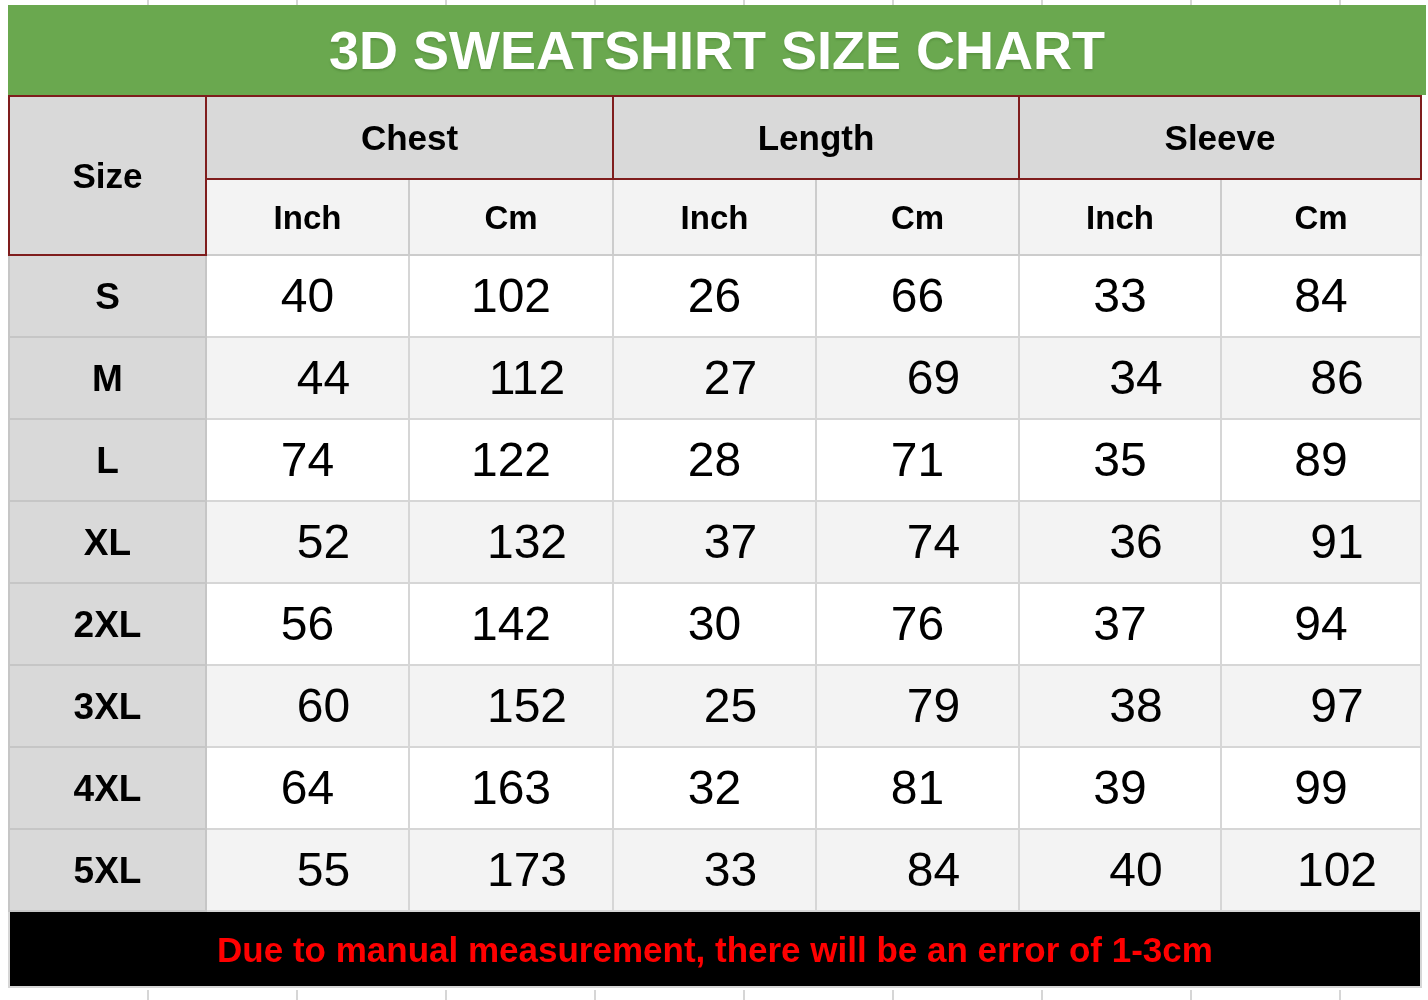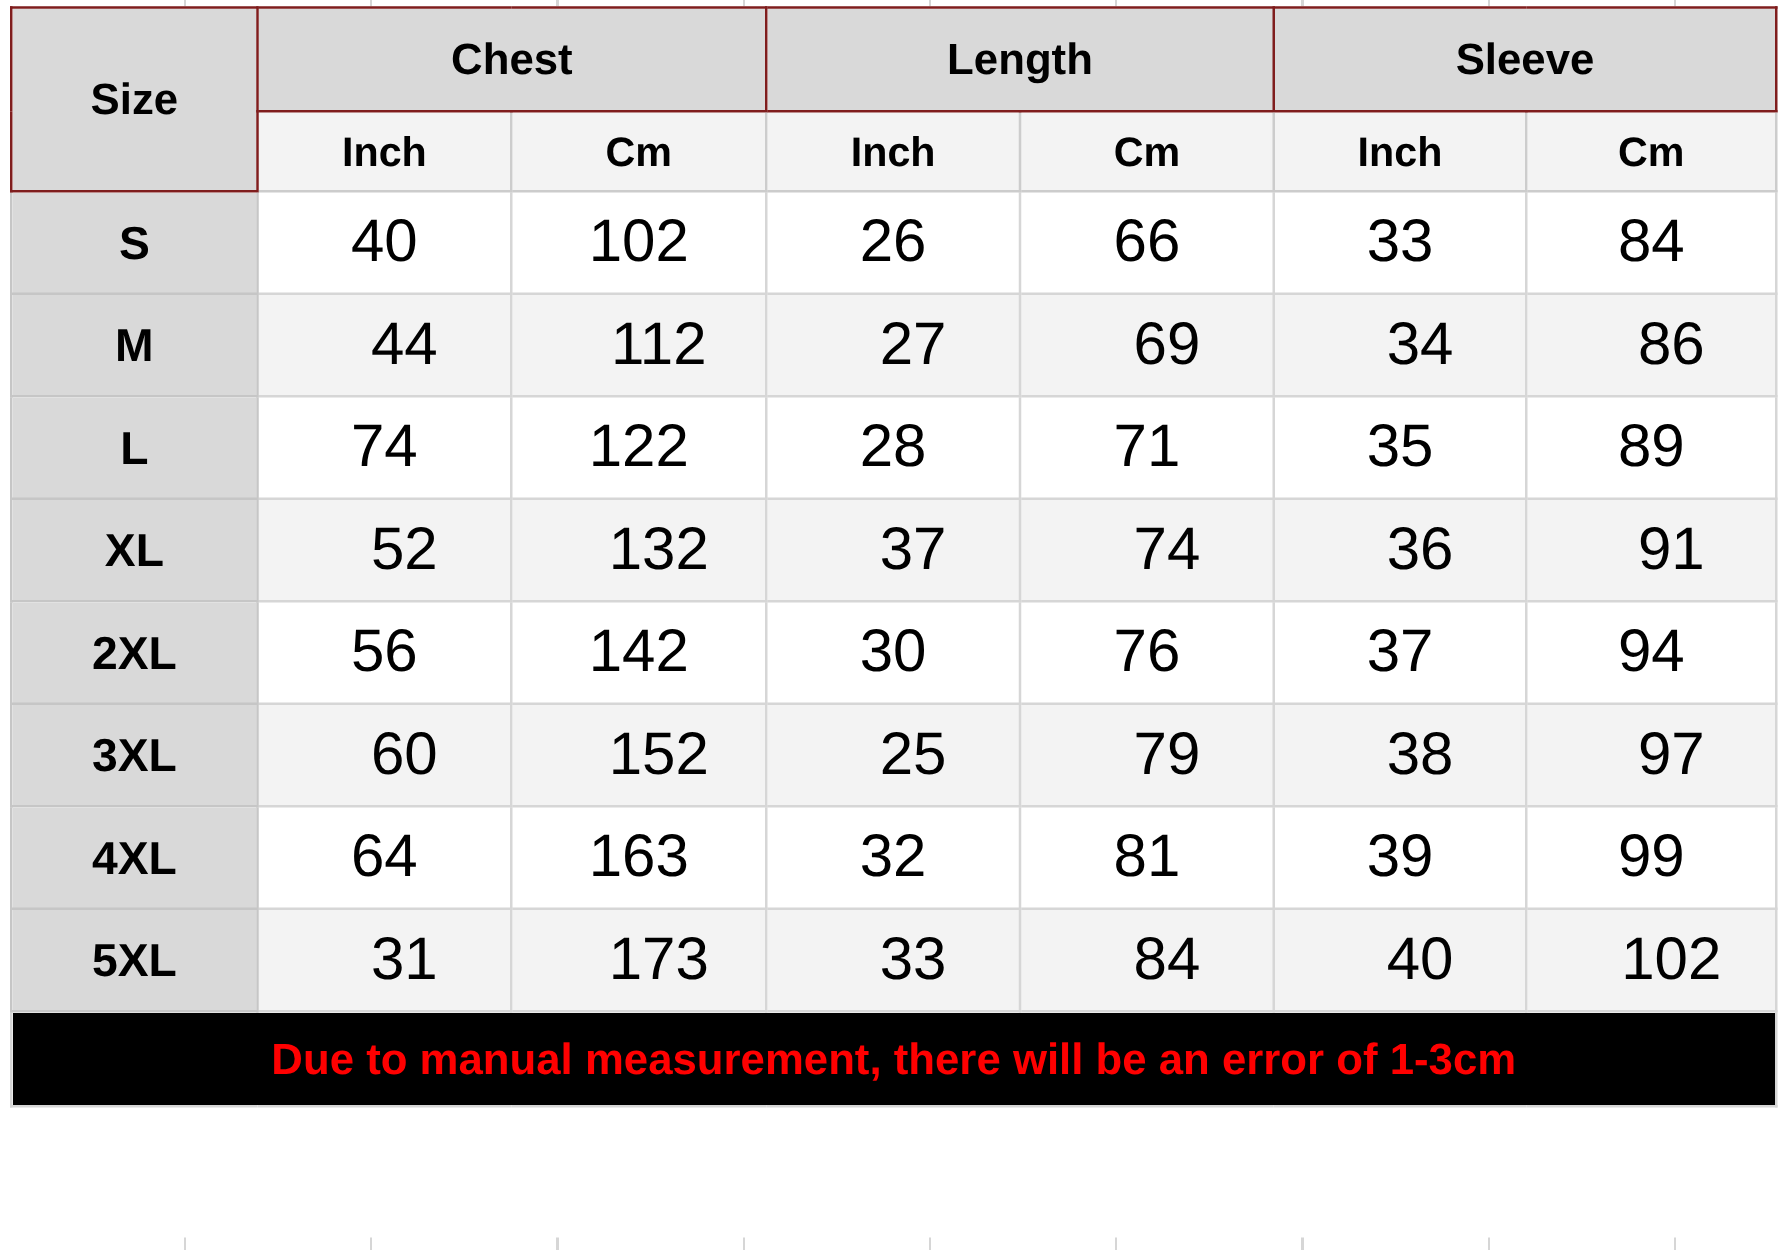--- a/index.html
+++ b/index.html
@@ -30,21 +30,21 @@
   }
   table.size-table {
     width: 1412px; table-layout: fixed; border-collapse: collapse;
     border: 2px solid #b3b3b3;
   }
   .size-table th, .size-table td {
     text-align: center; vertical-align: middle;
     line-height: 1; color: #000000; overflow: hidden;
   }
   tr.group-row { height: 83px; }
-  tr.unit-row { height: 64px; }
+  tr.unit-row { height: 76px; }
   tr.data-row { height: 82px; }
   tr.note-row { height: 76px; }
   th.group-header, th.size-header {
     background: #d9d9d9; font-size: 35px; font-weight: bold;
     border: 2px solid #7f1d1d;
   }
   th.unit-header {
     background: #f3f3f3; font-size: 33px; font-weight: bold;
     border: 2px solid #cccccc;
   }
@@ -62,20 +62,23 @@
     background: #000000; font-size: 35px; font-weight: bold;
     color: #ff0000; border: 2px solid #d6d6d6;
   }
 </style>
 </head>
 <body>
 
 <div class="grid-strip top"></div>
 
 <div class="chart-wrapper">
+  <div class="title-bar">
+    <div class="title-text">3D SWEATSHIRT SIZE CHART</div>
+  </div>
 
   <table class="size-table">
     <colgroup>
       <col style="width:197px">
         <col style="width:203px">
         <col style="width:204px">
       <col style="width:203px">
         <col style="width:203px">
         <col style="width:202px">
       <col style="width:200px">
@@ -154,21 +157,21 @@
         <td class="size-label">4XL</td>
         <td class="data-cell">64</td>
         <td class="data-cell">163</td>
         <td class="data-cell">32</td>
         <td class="data-cell">81</td>
         <td class="data-cell">39</td>
         <td class="data-cell">99</td>
       </tr>
       <tr class="data-row alt">
         <td class="size-label">5XL</td>
-        <td class="data-cell">31</td>
+        <td class="data-cell">55</td>
         <td class="data-cell">173</td>
         <td class="data-cell">33</td>
         <td class="data-cell">84</td>
         <td class="data-cell">40</td>
         <td class="data-cell">102</td>
       </tr>
 
       <tr class="note-row">
         <td class="note-cell" colspan="7">Due to manual measurement, there will be an error of 1-3cm</td>
       </tr>

